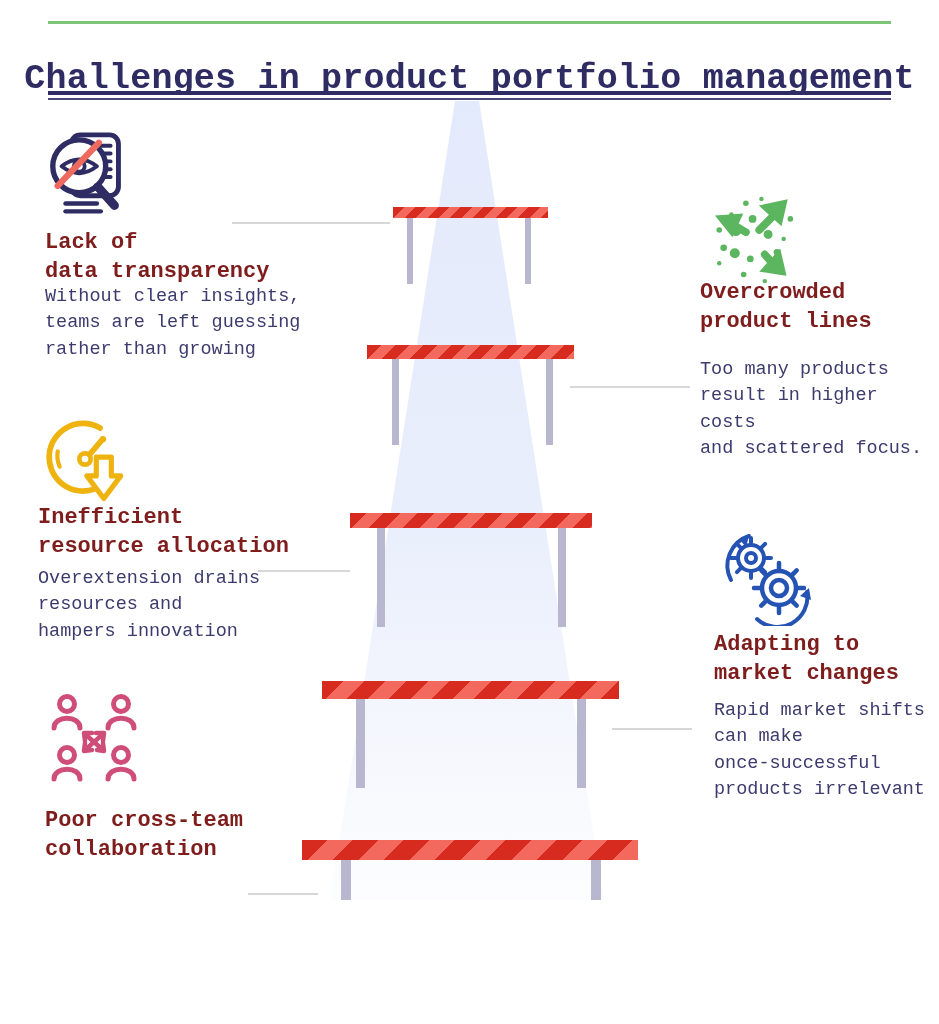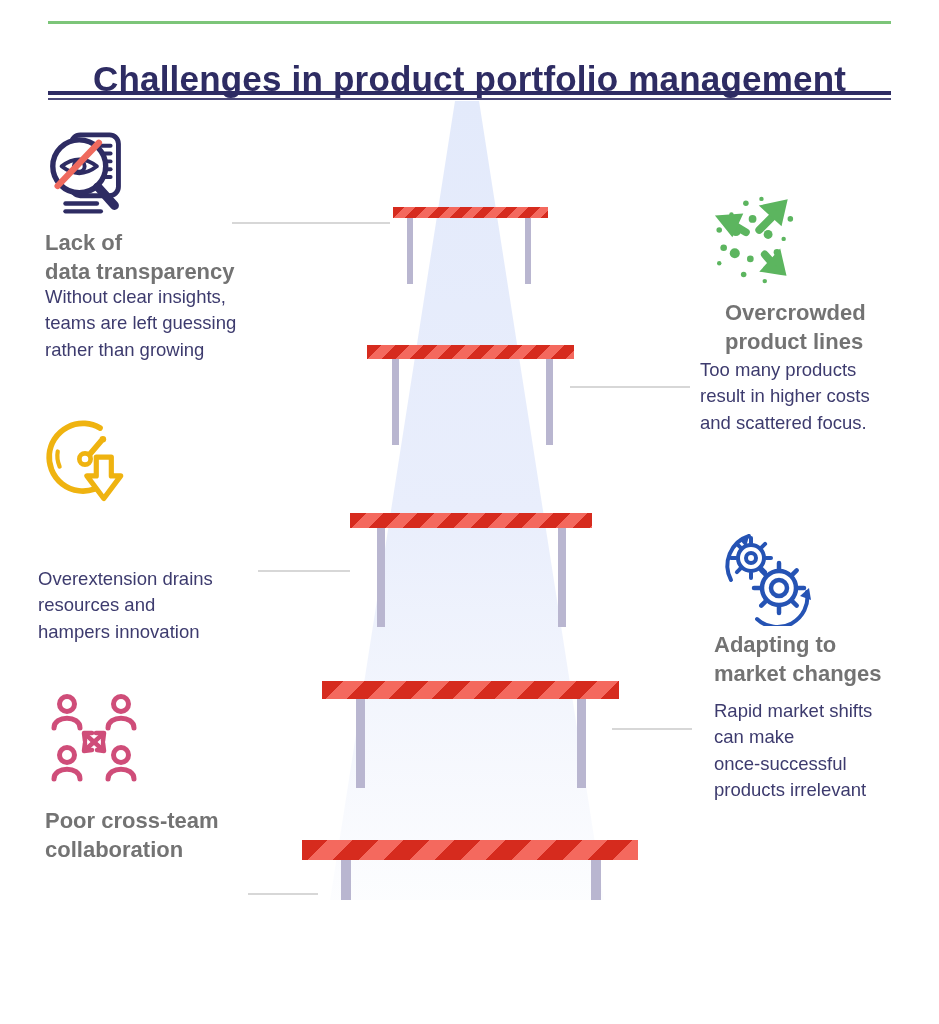--- a/index.html
+++ b/index.html
@@ -1,18 +1,18 @@
 <!DOCTYPE html>
 <html><head>
 <meta charset="utf-8">
 <style>
   html,body{margin:0;padding:0;background:#ffffff;}
   .canvas{
     position:relative;width:939px;height:900px;background:#ffffff;overflow:hidden;
-    font-family:Liberation Sans, sans-serif;
+    font-family:Liberation Mono, monospace;
   }
   
   .top-green-line{position:absolute;left:48px;top:21px;width:843px;height:3px;background:#7cc579;}
   .title{position:absolute;left:0;top:36px;width:939px;text-align:center;
     font-size:35px;font-weight:bold;color:#2e2c63;letter-spacing:.2px;}
   .divider{position:absolute;left:48px;top:91px;width:843px;height:10px;}
   .divider .thick{height:4px;background:#2e2c63;}
   .divider .gap{height:3px;}
   .divider .thin{height:2px;background:#4a4878;}
   
@@ -20,28 +20,28 @@
     position:absolute;left:0;top:101px;width:939px;height:915px;
     background:linear-gradient(180deg,#e3eafb 0%,#e9eefc 45%,rgba(238,242,252,.55) 72%,rgba(244,247,253,0) 94%);
     clip-path:polygon(455px 0,479px 0,622px 100%,312px 100%);
   }
   
   .hurdle-bar{position:absolute;}
   .hurdle-leg{position:absolute;}
   .connector{position:absolute;height:2px;background:#d7d7d7;}
   
   .icon{position:absolute;}
-  .item-heading{position:absolute;font-size:22px;font-weight:bold;color:#737373;
+  .item-heading{position:absolute;font-size:22px;font-weight:bold;color:#7f1d1d;
     line-height:1.32;white-space:pre-line;}
   .item-body{position:absolute;font-size:18.5px;color:#3d3b6e;line-height:1.42;white-space:pre-line;}
   .pos-lack-icon{left:42px;top:128px;width:98px;height:104px;}
   .pos-lack-heading{left:45px;top:228px;}
   .pos-lack-body{left:45px;top:284px;}
   .pos-over-icon{left:698px;top:190px;width:118px;height:100px;}
-  .pos-over-heading{left:700px;top:298px;margin-left:25px;}
+  .pos-over-heading{left:700px;top:278px;}
   .pos-over-body{left:700px;top:357px;}
   .pos-ineff-icon{left:38px;top:412px;width:94px;height:94px;}
   .pos-ineff-heading{left:38px;top:503px;}
   .pos-ineff-body{left:38px;top:566px;}
   .pos-adapt-icon{left:712px;top:526px;width:110px;height:100px;}
   .pos-adapt-heading{left:714px;top:630px;}
   .pos-adapt-body{left:714px;top:698px;}
   .pos-collab-icon{left:42px;top:692px;width:102px;height:100px;}
   .pos-collab-heading{left:45px;top:798px;margin-top:8px;}
   .pos-collab-body{left:45px;top:863px;}
@@ -154,20 +154,22 @@
   <svg class="icon pos-ineff-icon" viewBox="0 0 100 100">
     <g fill="none" stroke="#efb310" stroke-width="6" stroke-linecap="round" stroke-linejoin="round">
       <path d="M 66,17 A 36 36 0 1 0 60,82"></path>
       <path d="M 23,58 A 27 27 0 0 1 21,42" stroke-width="4.5"></path>
       <circle cx="50" cy="50" r="6" stroke-width="5"></circle>
       <line x1="55" y1="45" x2="67" y2="31"></line>
       <circle cx="69" cy="29" r="3.5" fill="#efb310" stroke="none"></circle>
       <path d="M 62,48 L 78,48 L 78,68 L 88,68 L 70,92 L 52,68 L 62,68 Z" stroke-width="5.5"></path>
     </g>
   </svg>
+  <div class="item-heading pos-ineff-heading">Inefficient
+resource allocation</div>
   <div class="item-body pos-ineff-body">Overextension drains
 resources and
 hampers innovation</div>
 
   <svg class="icon pos-adapt-icon" viewBox="0 0 100 100">
     <g fill="none" stroke="#2553b4" stroke-width="4" stroke-linecap="round">
       <circle cx="34" cy="32" r="13"></circle>
       <circle cx="34" cy="32" r="5"></circle>
       <line x1="49" y1="32" x2="54" y2="32"></line>
         <line x1="44.6" y1="42.6" x2="48.1" y2="46.1"></line>

